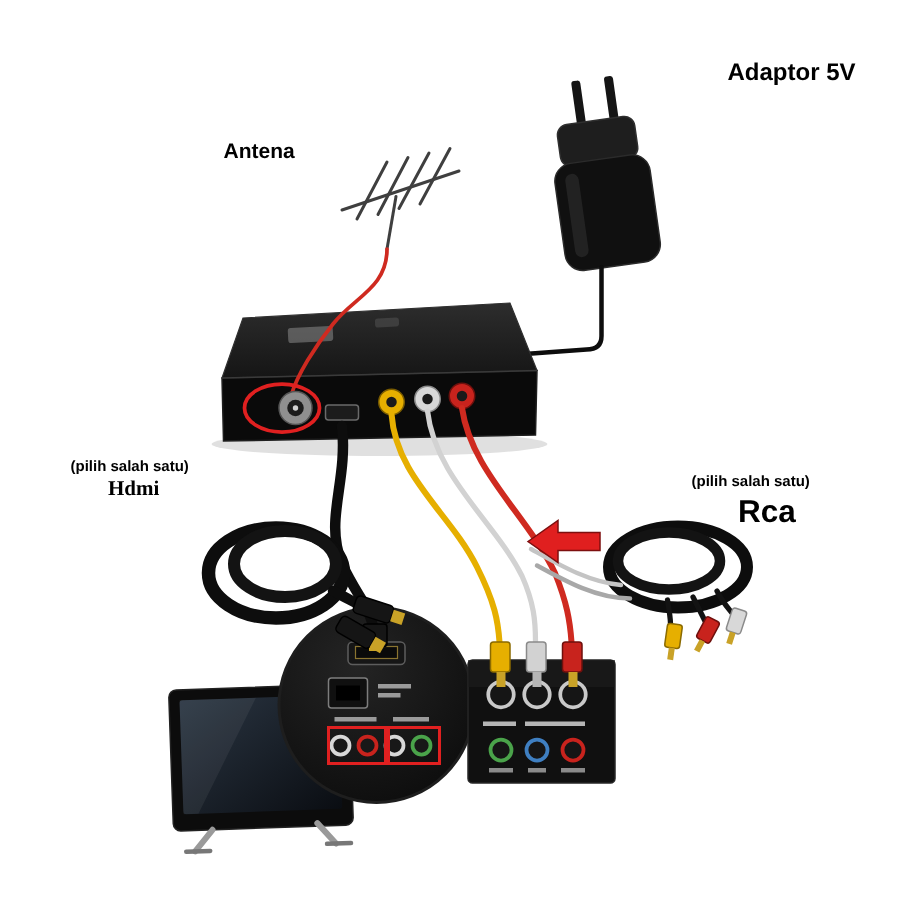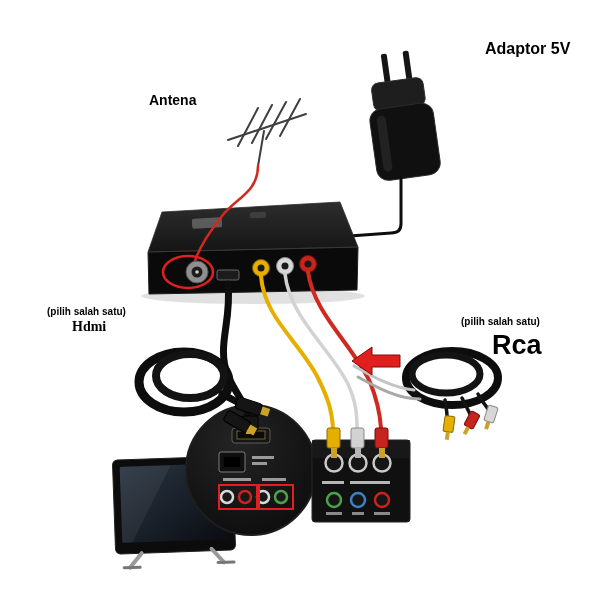--- a/index.html
+++ b/index.html
@@ -10,21 +10,21 @@
     font-family:"Liberation Sans",sans-serif;
     overflow:hidden;
   }
   .canvas svg{position:absolute;left:0;top:0;}
   .lbl{position:absolute;color:#000;font-weight:bold;white-space:nowrap;}
   .lbl-adaptor{left:449px;top:40px;font-size:16px;margin-left:36px;}
   .lbl-antena{left:149px;top:92px;font-size:14px;}
   .lbl-note-left{left:47px;top:306px;font-size:10px;}
   .lbl-hdmi{left:72px;top:319px;font-size:14px;font-family:Liberation Serif, serif;}
   .lbl-note-right{left:461px;top:316px;font-size:10px;}
-  .lbl-rca{left:492px;top:330px;font-size:27px;}
+  .lbl-rca{left:492px;top:330px;font-size:21px;}
 </style>
 </head>
 <body>
 
 <div class="canvas">
 
 <svg width="600" height="600" viewBox="0 0 600 600">
   <defs>
     <linearGradient id="boxTop" x1="0" y1="0" x2="0" y2="1">
       <stop offset="0" stop-color="#2d2d2d"></stop>

